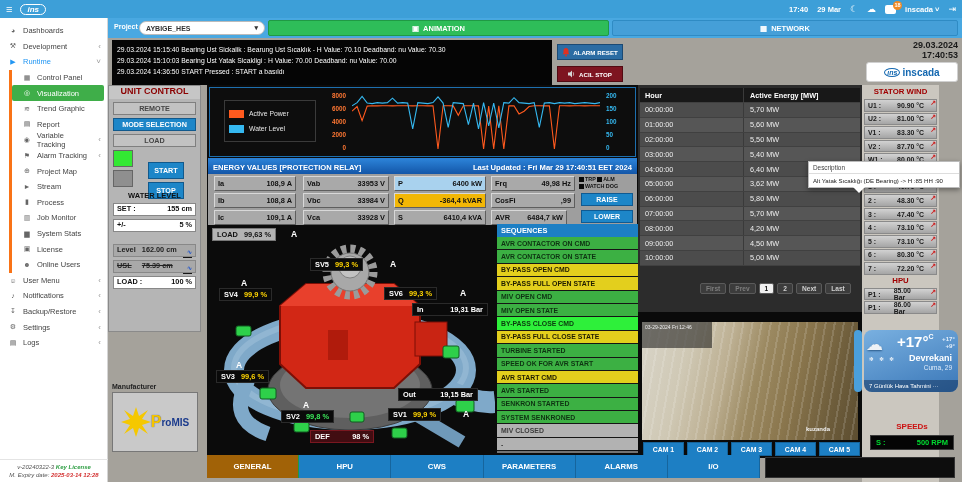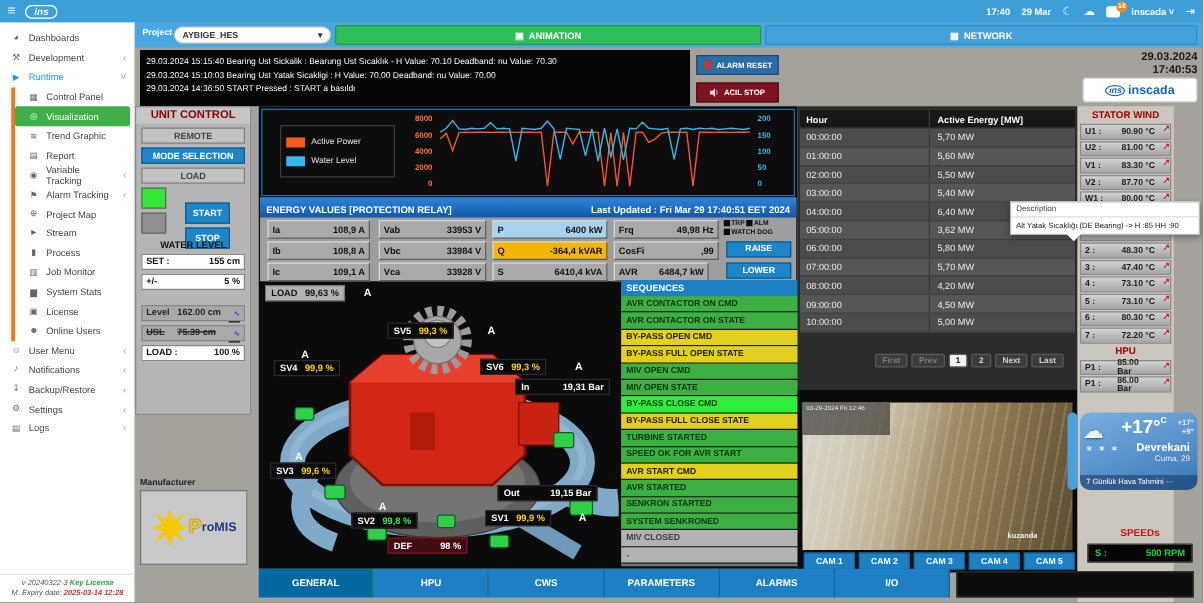--- a/index.html
+++ b/index.html
@@ -145,21 +145,21 @@
   .w-city{position:absolute;right:6px;top:23px;font-size:9px;font-weight:800}
   .w-day{position:absolute;right:6px;top:34px;font-size:6.5px;color:#e2eefb}
   .w-foot{position:absolute;left:0;bottom:0;width:100%;height:12px;background:rgba(18,48,88,.5);font-size:6px;display:flex;align-items:center;padding-left:5px;cursor:pointer}
   .sp-title{position:absolute;left:862px;top:422px;width:100px;text-align:center;color:#cc1111;font-size:8px;font-weight:800}
   .sp-box{position:absolute;left:870px;top:435px;width:84px;height:15px;background:#050505;border:1px solid #3c3c3c;display:flex;align-items:center;justify-content:space-between;padding:0 5px;color:#00dd30;font-size:7.5px;font-weight:800}
   .scrollh{left:854px;top:330px;width:8px;height:62px;background:#4a9fdc;border-radius:4px;cursor:grab}
 
   
   .tabs{left:207px;top:455px;width:553px;height:23px;display:flex}
   .btab{flex:1;display:flex;align-items:center;justify-content:center;color:#fff;font-weight:700;font-size:7.8px;background:#1d7fc4;border-right:1px solid #16659d;cursor:pointer}
-  .btab.active{background:#0369a1;border-right-color:#1f9a44}
+  .btab.active{background:#a16207;border-right-color:#1f9a44}
   .blackbox{left:765px;top:457px;width:190px;height:21px;background:#0d0d0d;border:1px solid #333}
 
   
   .tooltip{left:808px;top:161px;width:152px;background:#fff;border:1px solid #bbb;box-shadow:0 2px 5px rgba(0,0,0,.4);z-index:50}
   .tt-title{font-size:6.4px;color:#444;padding:2px 4px;border-bottom:1px solid #ddd}
   .tt-body{font-size:6.1px;color:#222;padding:3px 4px}
   .tooltip:after{content:"";position:absolute;left:44px;bottom:-6px;border-left:6px solid transparent;border-right:6px solid transparent;border-top:6px solid #fff}
 </style>
 </head>
 <body>

